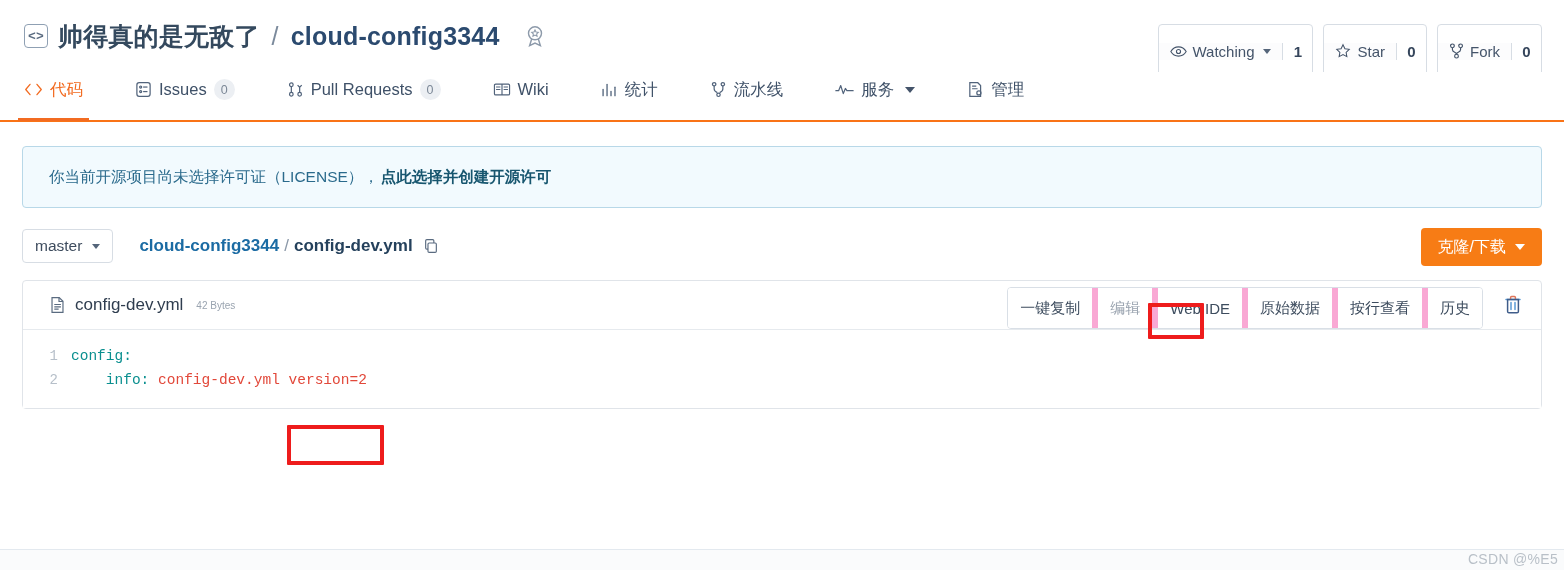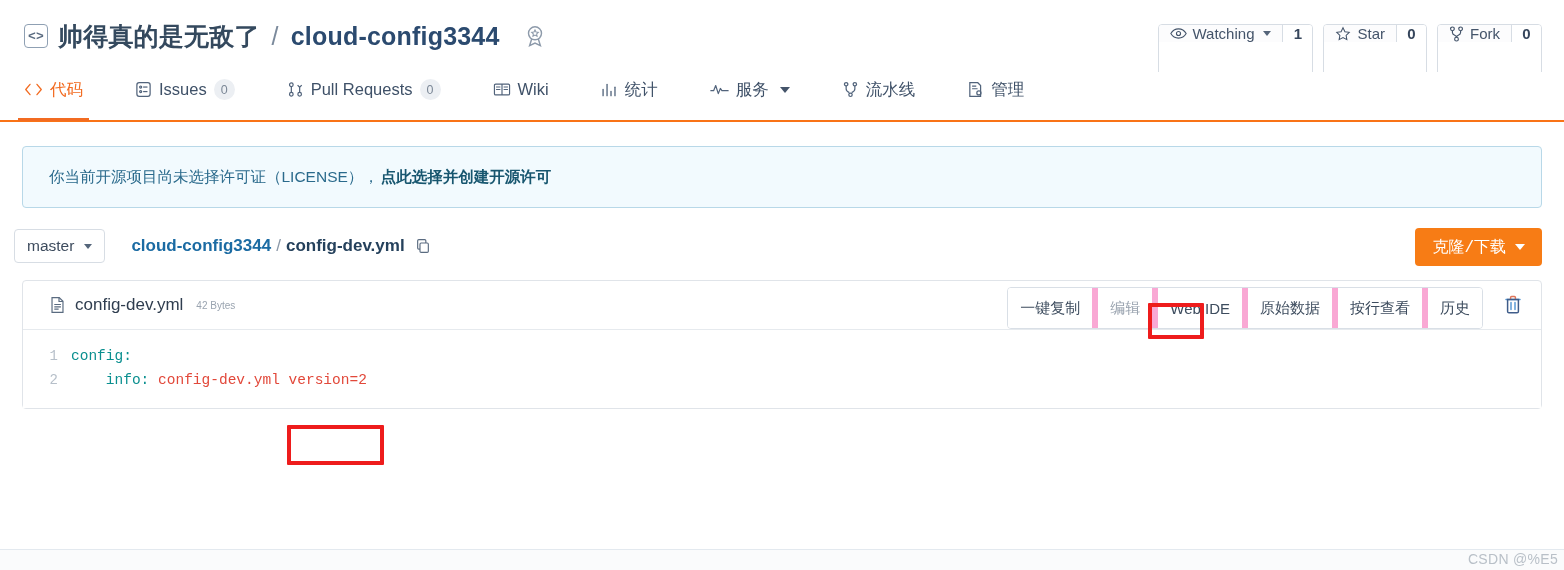--- a/index.html
+++ b/index.html
@@ -36,21 +36,21 @@
   .owner-name { color: #34495e; }
   .sep-slash { color: #7b8a9c; font-weight: 400; margin: 0 2px; }
   .repo-name { color: #2b4a6f; }
   .badge-medal { margin-left: 12px; display:inline-flex; align-items:center; }
 
   .header-actions {
     position: absolute; right: 22px; top: 24px;
     display: flex; align-items: center; gap: 10px;
   }
   .btn-group {
-    display: flex; align-items: flex-start;
+    display: flex; align-items: center;
     border: 1px solid #d7dde4; border-radius: 4px;
     overflow: hidden; background: #fff; height: 54px;
   }
   .btn-group .bg-main {
     display: flex; align-items: center; gap: 6px;
     padding: 0 11px; font-size: 15px; color: #44546a;
     background: #fcfcfd; cursor: pointer;
   }
   .btn-group .bg-count {
     display: flex; align-items: center; justify-content: center;
@@ -116,21 +116,21 @@
     display: flex; align-items: center;
     padding: 0 26px;
     font-size: 15.5px; color: #2a6a8c;
   }
   .license-alert .link {
     color: #17566f; font-weight: 700; cursor: pointer; margin-left: 2px;
   }
 
   
   .crumb-row {
-    margin: 18px 22px 0 14px;
+    margin: 18px 22px 0 22px;
     height: 40px;
     display: flex; align-items: center;
     position: relative;
   }
   .branch-btn {
     display: inline-flex; align-items: center; gap: 7px;
     height: 34px; padding: 0 12px;
     border: 1px solid #d7dde4; border-radius: 4px;
     background: #fff; color: #3e4c5e; font-size: 15.5px;
     cursor: pointer;
@@ -146,21 +146,21 @@
   .crumb .crumb-cur { color: #25415c; }
   .copy-icon { margin-left: 5px; display:inline-flex; align-items:center; cursor:pointer; }
 
   .clone-btn {
     position: absolute; right: 0; top: 2px;
     height: 38px; padding: 0 17px;
     background: #f77c15; color: #fff;
     border: none; border-radius: 4px;
     font-size: 16px; cursor: pointer;
     display: inline-flex; align-items: center; gap: 9px;
-    font-family: Liberation Mono, monospace;
+    font-family: Liberation Sans, sans-serif;
   }
   .clone-btn .caret-w {
     width:0;height:0;
     border-left: 5px solid transparent;
     border-right: 5px solid transparent;
     border-top: 6px solid #ffffff;
   }
 
   
   .file-card {
@@ -375,39 +375,39 @@
               <path d="M6.4 14V2.2"></path>
               <path d="M10.6 14V9.6"></path>
               <path d="M14.8 14V5"></path>
           </svg>
         </span>
         <span>统计</span>
       </div>
 
       <div class="nav-tab">
         <span class="tabicon">
-          <svg width="19" height="13" viewBox="0 0 22 14" fill="none" stroke="currentColor" stroke-width="1.4" stroke-linecap="round" stroke-linejoin="round">
-            <path d="M1 8.4h3.2L6.6 2.4l3 9.4 2.4-6 1.8 2.6H21"></path>
-          </svg>
-        </span>
-        <span>服务</span>
-        <span class="nav-caret"></span>
-      </div>
-
-      <div class="nav-tab">
-        <span class="tabicon">
           <svg width="17" height="17" viewBox="0 0 18 18" fill="none" stroke="currentColor" stroke-width="1.3">
             <circle cx="4.4" cy="3.4" r="1.8"></circle>
               <circle cx="13.6" cy="3.4" r="1.8"></circle>
             <circle cx="9" cy="14.6" r="1.8"></circle>
             <path d="M4.4 5.2v3.2c0 2 1.9 3.2 3.4 3.9"></path>
             <path d="M13.6 5.2v3.2c0 2-1.9 3.2-3.4 3.9"></path>
           </svg>
         </span>
         <span>流水线</span>
+      </div>
+
+      <div class="nav-tab">
+        <span class="tabicon">
+          <svg width="19" height="13" viewBox="0 0 22 14" fill="none" stroke="currentColor" stroke-width="1.4" stroke-linecap="round" stroke-linejoin="round">
+            <path d="M1 8.4h3.2L6.6 2.4l3 9.4 2.4-6 1.8 2.6H21"></path>
+          </svg>
+        </span>
+        <span>服务</span>
+        <span class="nav-caret"></span>
       </div>
 
       <div class="nav-tab">
         <span class="tabicon">
           <svg width="17" height="17" viewBox="0 0 18 18" fill="none" stroke="currentColor" stroke-width="1.3">
             <path d="M3 1.8h8.4l3 3v11.4H3z"></path>
             <path d="M5.4 5.4h4.4 M5.4 8.2h5.8"></path>
             <circle cx="12.6" cy="12.6" r="2.2"></circle>
           </svg>
         </span>

